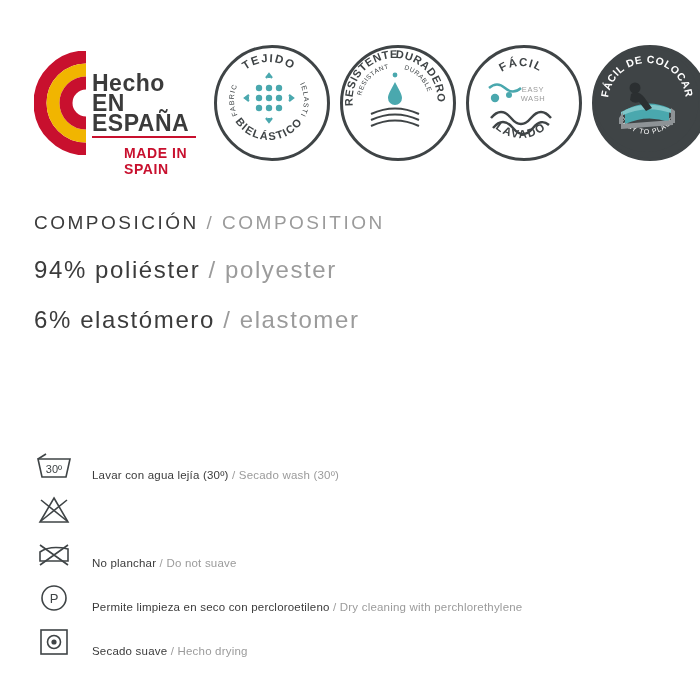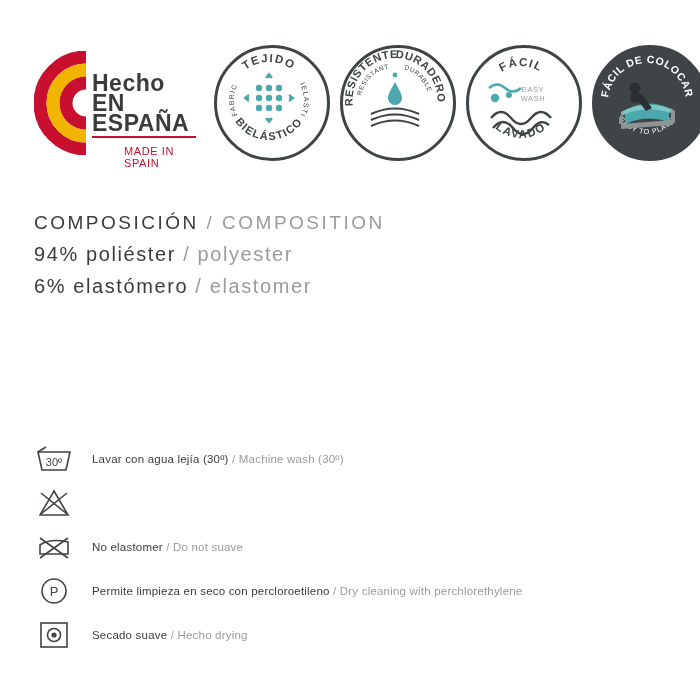--- a/index.html
+++ b/index.html
@@ -59,22 +59,22 @@
   }
   .spain-line1, .spain-line2 {
     font-size: 23px;
     font-weight: bold;
     letter-spacing: 0.5px;
     color: #3b3b3b;
     line-height: 20px;
   }
   .spain-made {
     margin-top: 7px;
-    font-size: 11px;
-    font-weight: normal;
+    font-size: 14px;
+    font-weight: bold;
     letter-spacing: 0.6px;
     color: #c8102e;
     padding-left: 32px;
   }
   .spain-rule {
     margin-top: 3px;
     width: 104px;
     height: 2px;
     background: #c8102e;
   }
@@ -99,38 +99,38 @@
   }
   .comp-title {
     font-size: 19px;
     letter-spacing: 2.5px;
     color: #3b3b3b;
     font-weight: normal;
     white-space: nowrap;
   }
   .comp-title .alt { color: #9b9b9b; }
   .comp-line {
-    margin-top: 9px;
-    font-size: 20px;
+    margin-top: 22px;
+    font-size: 24px;
     letter-spacing: 1.6px;
     color: #3b3b3b;
     white-space: nowrap;
   }
   .comp-line .alt { color: #9b9b9b; }
 
   
   .care-list {
     position: absolute;
     left: 34px;
     top: 437px;
     width: 630px;
   }
   .care-row {
     display: flex;
-    align-items: center;
+    align-items: flex-end;
     height: 44px;
   }
   .care-icon {
     width: 58px;
     flex: 0 0 58px;
     display: flex;
     align-items: center;
     justify-content: flex-start;
   }
   .care-text {
@@ -307,42 +307,42 @@
 
     <div class="care-row">
       <div class="care-icon">
         <svg width="40" height="30" viewBox="0 0 40 30">
           <path d="M4 8 L36 8 L32 26 L8 26 Z" fill="none" stroke="#3f4446" stroke-width="1.6"></path>
           <path d="M4 8 L12 3" fill="none" stroke="#3f4446" stroke-width="1.6"></path>
           <text x="20" y="22" font-family="Liberation Sans, sans-serif" font-size="11" fill="#3f4446" text-anchor="middle">30º</text>
         </svg>
       </div>
       <div class="care-text">
-        <span>Lavar con agua lejía (30º)</span><span class="alt"> / </span><span class="alt">Machine wash (30º)</span>
+        <span>Lavar con agua lejía (30º)</span><span class="alt"> / </span><span class="alt">Secado wash (30º)</span>
       </div>
     </div>
 
     <div class="care-row">
       <div class="care-icon">
         <svg width="40" height="30" viewBox="0 0 40 30">
           <path d="M20 3 L34 27 L6 27 Z" fill="none" stroke="#3f4446" stroke-width="1.6"></path>
           <path d="M7 5 L33 26 M33 5 L7 26" stroke="#3f4446" stroke-width="1.6"></path>
         </svg>
       </div>
     </div>
 
     <div class="care-row">
       <div class="care-icon">
         <svg width="40" height="30" viewBox="0 0 40 30">
           <path d="M6 22 L6 13 q10 -7 28 -3 l0 12 z" fill="none" stroke="#3f4446" stroke-width="1.6"></path>
           <path d="M6 6 L34 26 M34 6 L6 26" stroke="#3f4446" stroke-width="1.6"></path>
         </svg>
       </div>
       <div class="care-text">
-        <span>No elastomer</span><span class="alt"> / </span><span class="alt">Do not suave</span>
+        <span>No planchar</span><span class="alt"> / </span><span class="alt">Do not suave</span>
       </div>
     </div>
 
     <div class="care-row">
       <div class="care-icon">
         <svg width="40" height="30" viewBox="0 0 40 30">
           <circle cx="20" cy="15" r="12" fill="none" stroke="#3f4446" stroke-width="1.6"></circle>
           <text x="20" y="20" font-family="Liberation Sans, sans-serif" font-size="13" fill="#3f4446" text-anchor="middle">P</text>
         </svg>
       </div>

